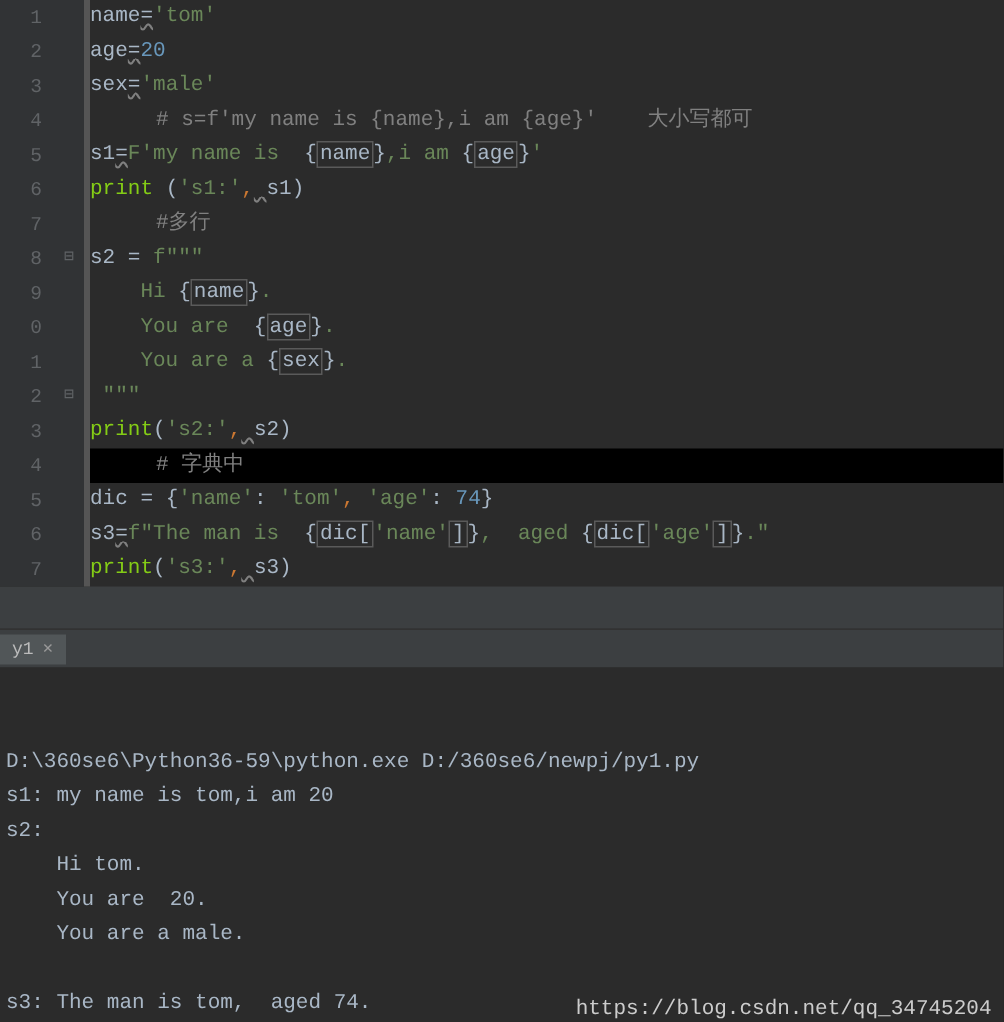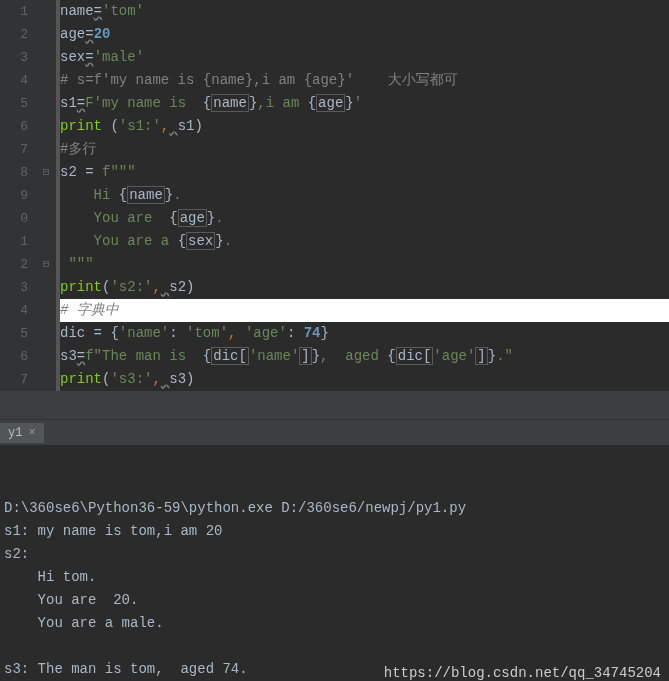--- a/index.html
+++ b/index.html
@@ -37,25 +37,25 @@
 .border {
   width: 4px;
   background: #555555;
 }
 .code {
   flex: 1;
   line-height: 23px;
   white-space: pre;
 }
 .code .line { height: 23px; }
-.code .line.hl { background: #ffffff; font-style: italic; }
+.code .line.hl { background: #000000; }
 .s-kw { color: #cc7832; }
-.s-num { color: #6897bb; font-weight: bold; }
+.s-num { color: #6897bb; }
 .s-str { color: #6a8759; }
-.s-com { color: #808080; }
+.s-com { color: #808080; margin-left: 44px; }
 .s-var { color: #a9b7c6; }
 .s-fn { color: #84cc16; }
 .s-box { border: 1px solid #5a5a5a; padding: 0 1px; }
 .s-warn { text-decoration: underline wavy #808080; }
 
 .tools { height: 28px; background: #3c3f41; }
 
 .tabbar {
   background: #3c3f41;
   height: 26px;

